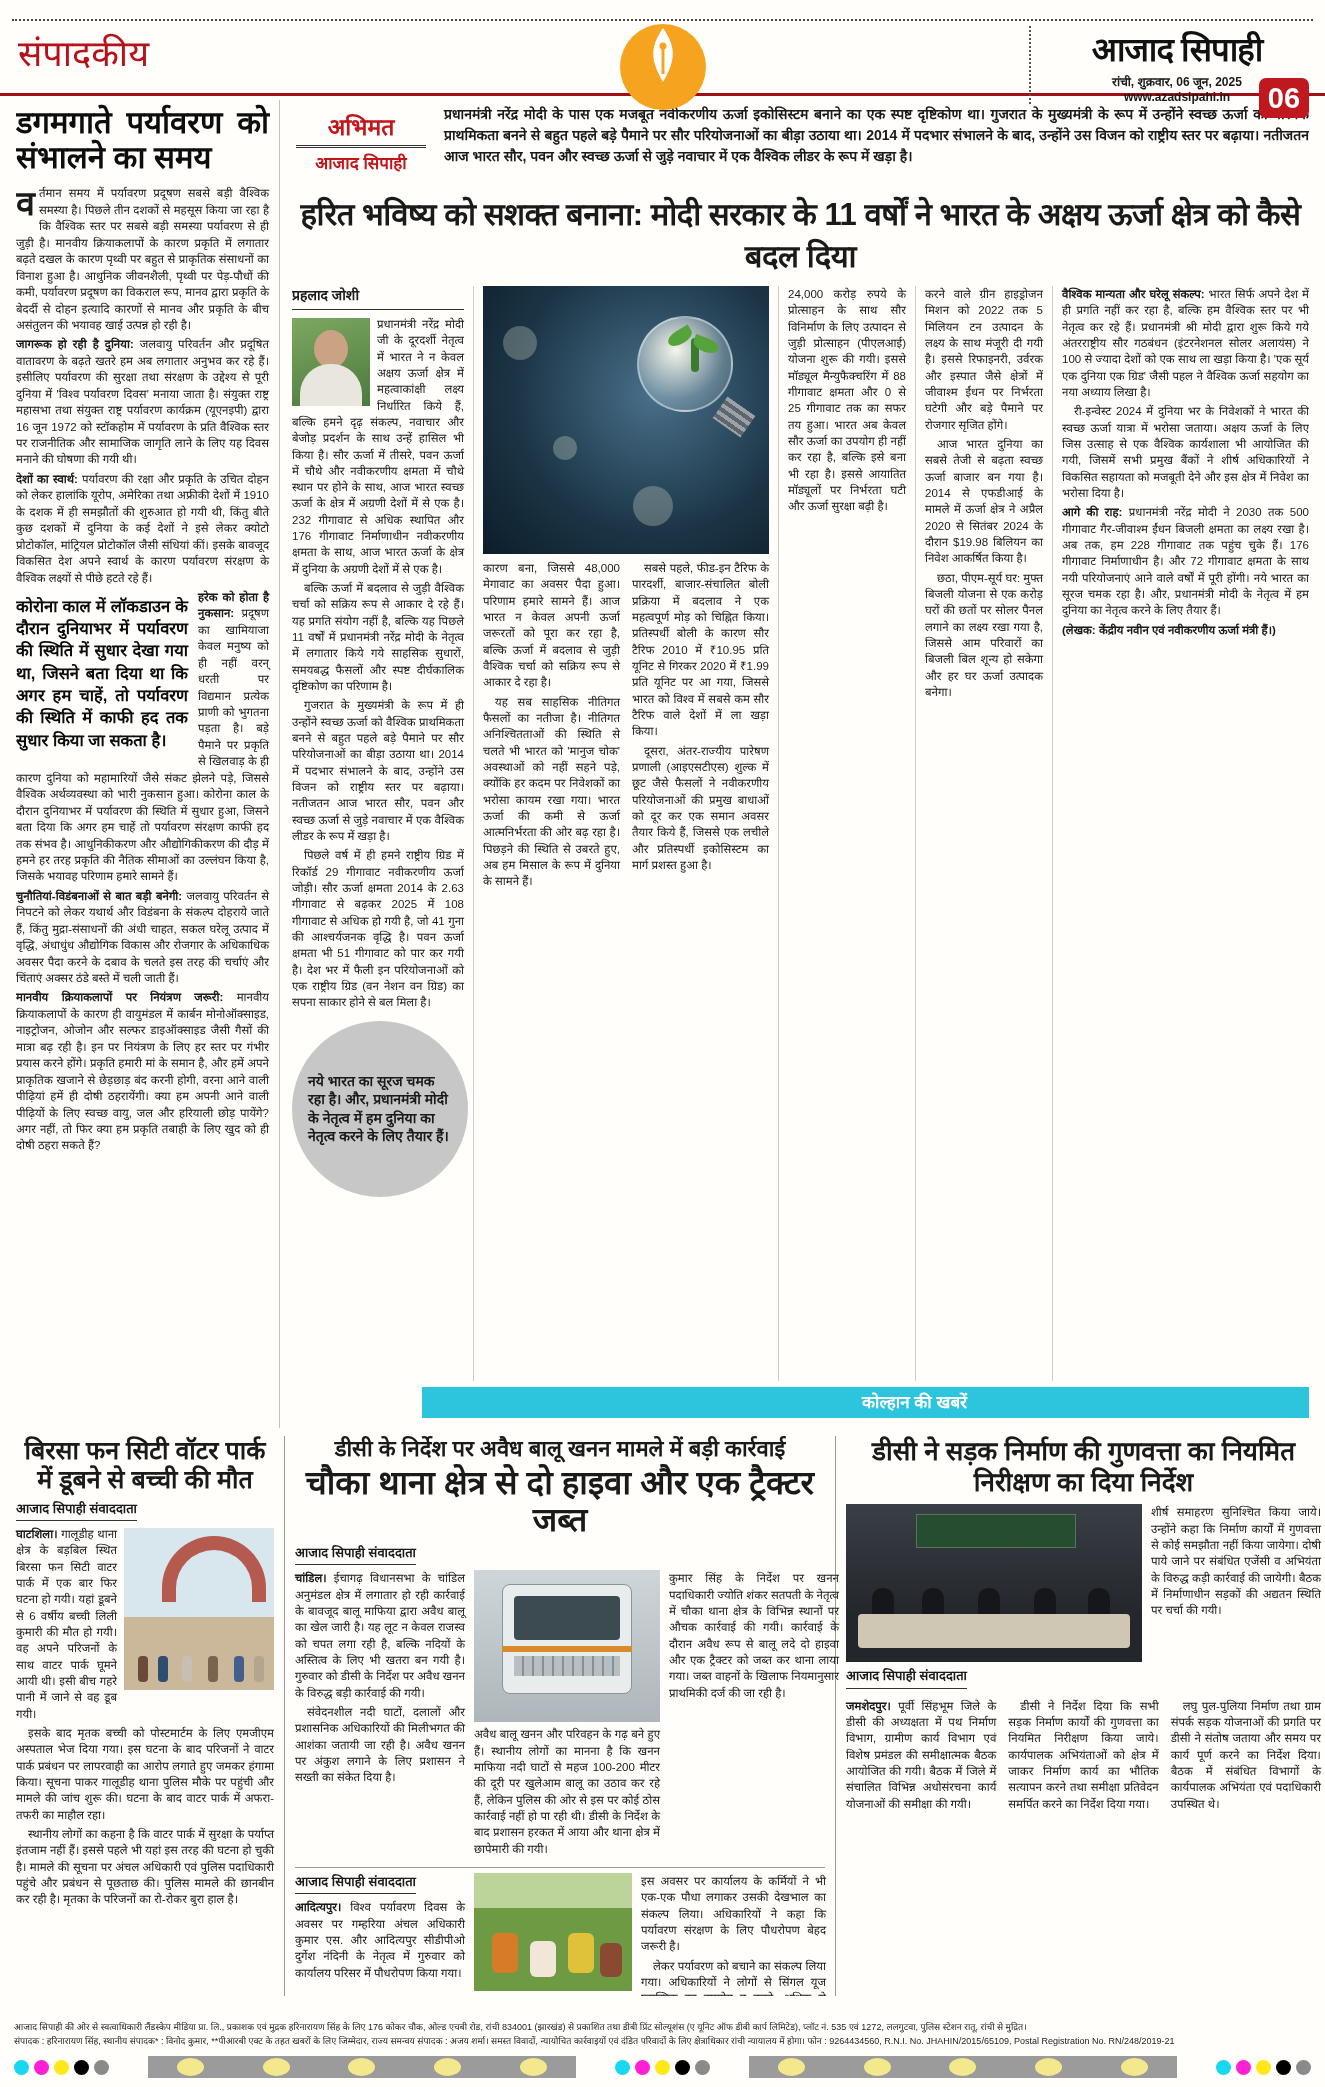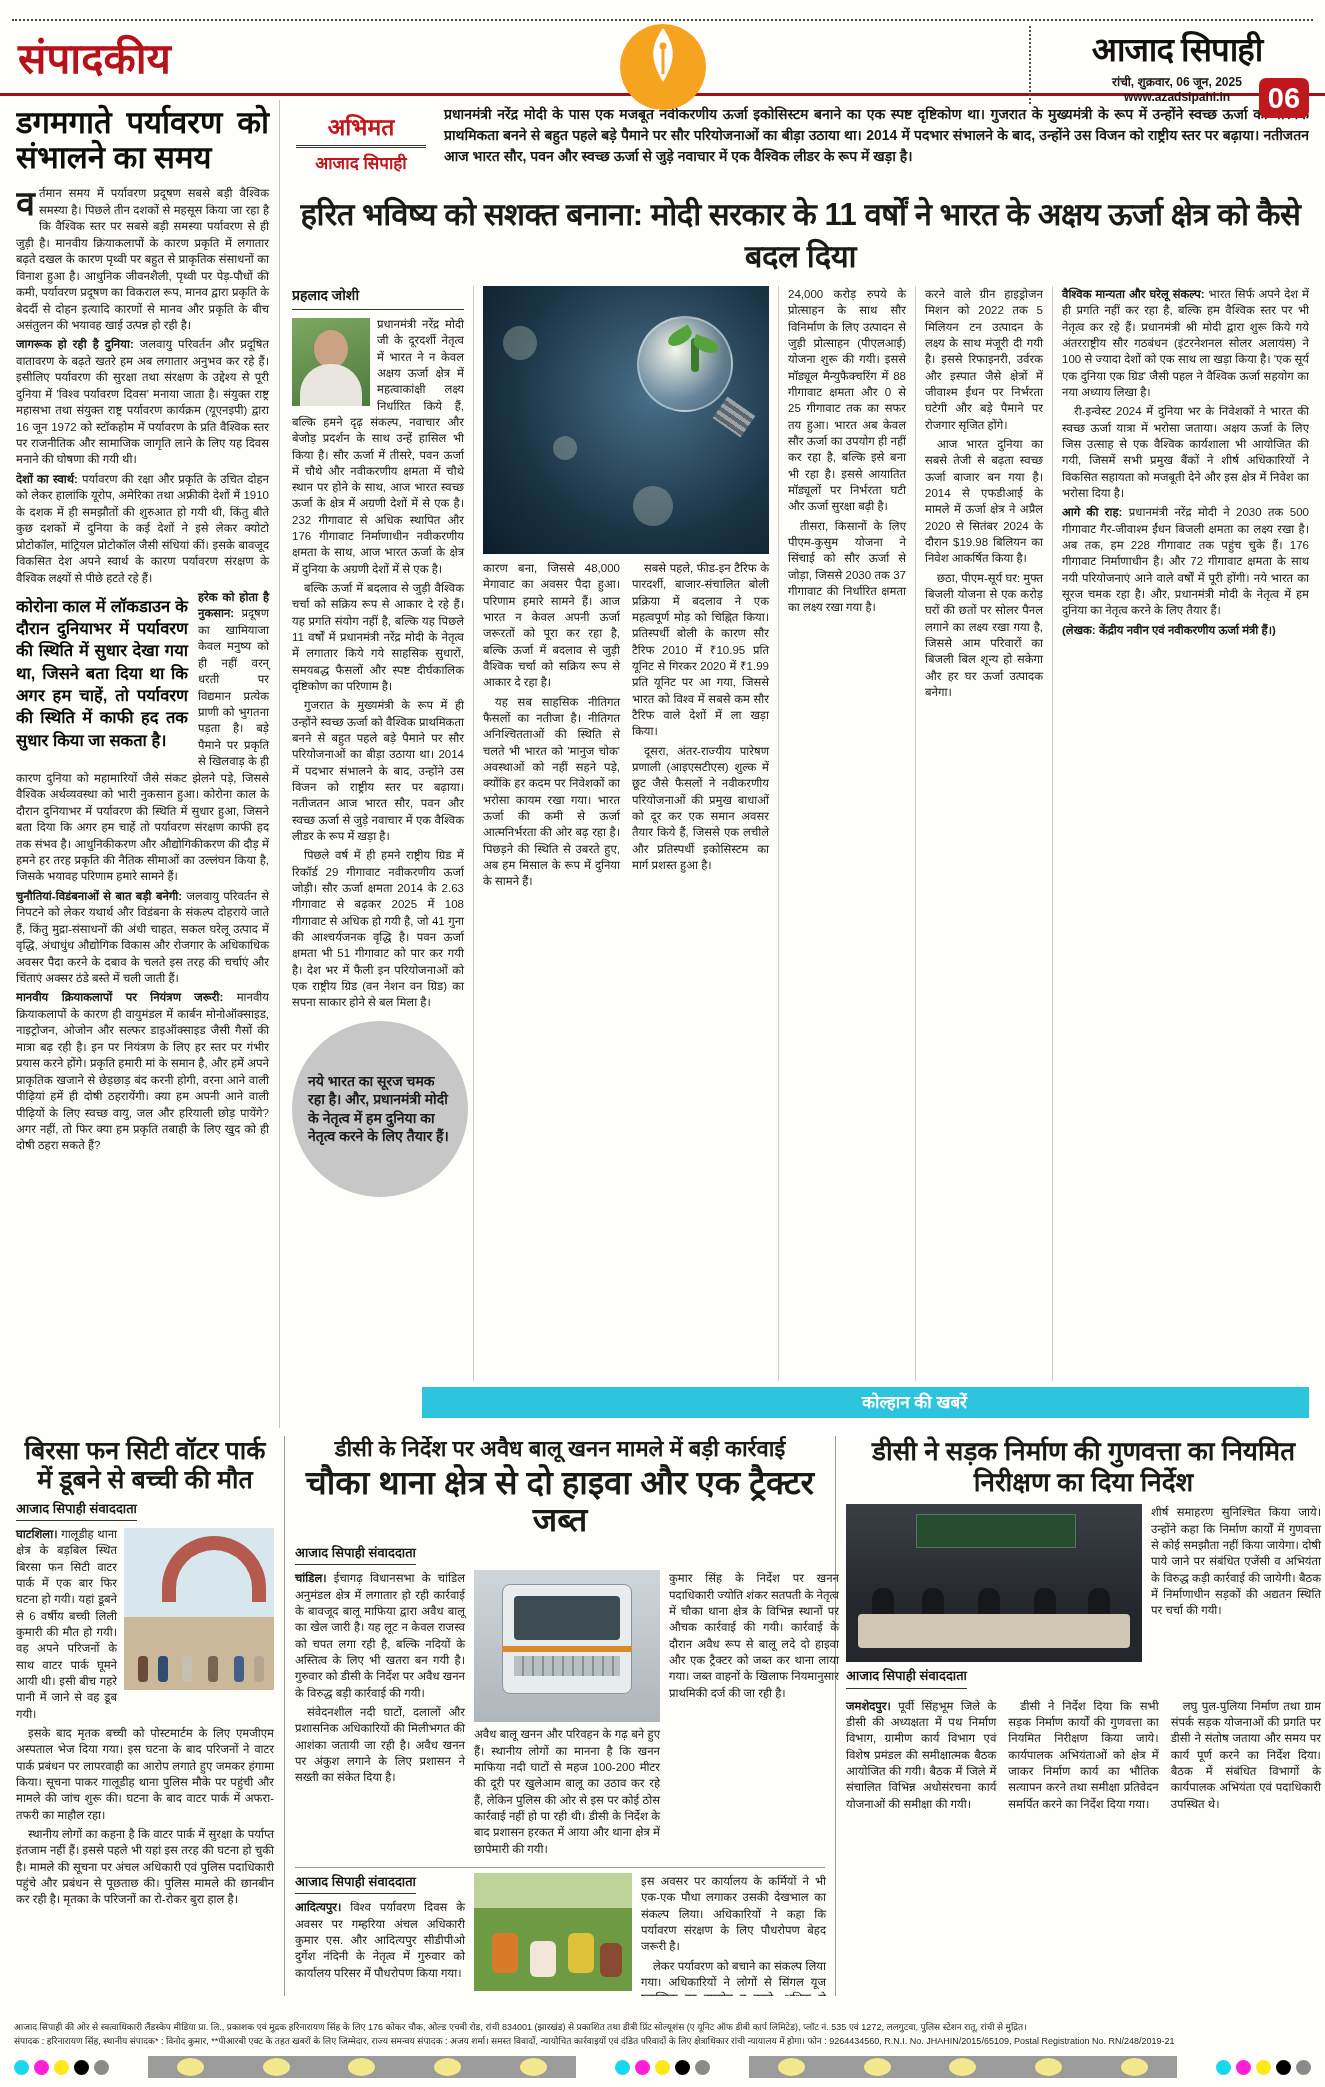--- a/index.html
+++ b/index.html
@@ -3,21 +3,21 @@
 <meta charset="utf-8">
 <style>
   * { box-sizing: border-box; margin:0; padding:0; }
   body { background:#d8d8d8; font-family:"Liberation Sans", sans-serif; }
   .page { width:1325px; height:2087px; margin:0 auto; background:#fffefb; color:#1a1a1a;
           position:relative; overflow:hidden; }
 
   
   .hdr { position:relative; height:93px; padding:0 16px; }
   .hdr-dotline { position:absolute; top:19px; left:12px; right:12px; border-top:2px dotted #444; }
-  .section-title { position:absolute; left:18px; top:28px; font-size:42px; font-weight:bold; color:#b5121b; }
+  .section-title { position:absolute; left:18px; top:28px; font-size:36px; font-weight:normal; color:#b5121b; }
   .pen-emblem { position:absolute; left:50%; top:24px; transform:translateX(-50%);
                 width:86px; height:86px; border-radius:50%; background:#f6a41f;
                 display:flex; align-items:flex-start; justify-content:center; }
   .masthead { position:absolute; right:16px; top:26px; width:280px; text-align:center;
               border-left:2px dotted #555; padding-left:14px; }
   .paper-name { font-size:33px; font-weight:bold; color:#111; letter-spacing:-1px; }
   .dateline { font-size:12px; font-weight:bold; margin-top:2px; }
   .website { font-size:12px; font-weight:bold; }
   .pageno { position:absolute; right:0px; top:52px; width:50px; height:40px; background:#c0181f;
             border-radius:7px; color:#fff; font-size:29px; font-weight:bold; line-height:40px; text-align:center; }
@@ -220,21 +220,20 @@
           <div class="twocol">
             <p class="noindent"><span>कारण बना, जिससे 48,000 मेगावाट का अवसर पैदा हुआ। परिणाम हमारे सामने हैं। आज भारत न केवल अपनी ऊर्जा जरूरतों को पूरा कर रहा है, बल्कि ऊर्जा में बदलाव से जुड़ी वैश्विक चर्चा को सक्रिय रूप से आकार दे रहा है।</span></p>
             <p><span>यह सब साहसिक नीतिगत फैसलों का नतीजा है। नीतिगत अनिश्चितताओं की स्थिति से चलते भी भारत को 'मानुज चोक' अवस्थाओं को नहीं सहने पड़े, क्योंकि हर कदम पर निवेशकों का भरोसा कायम रखा गया। भारत ऊर्जा की कमी से ऊर्जा आत्मनिर्भरता की ओर बढ़ रहा है। पिछड़ने की स्थिति से उबरते हुए, अब हम मिसाल के रूप में दुनिया के सामने हैं।</span></p>
             <p><span>सबसे पहले, फीड-इन टैरिफ के पारदर्शी, बाजार-संचालित बोली प्रक्रिया में बदलाव ने एक महत्वपूर्ण मोड़ को चिह्नित किया। प्रतिस्पर्धी बोली के कारण सौर टैरिफ 2010 में ₹10.95 प्रति यूनिट से गिरकर 2020 में ₹1.99 प्रति यूनिट पर आ गया, जिससे भारत को विश्व में सबसे कम सौर टैरिफ वाले देशों में ला खड़ा किया।</span></p>
             <p><span>दूसरा, अंतर-राज्यीय पारेषण प्रणाली (आइएसटीएस) शुल्क में छूट जैसे फैसलों ने नवीकरणीय परियोजनाओं की प्रमुख बाधाओं को दूर कर एक समान अवसर तैयार किये हैं, जिससे एक लचीले और प्रतिस्पर्धी इकोसिस्टम का मार्ग प्रशस्त हुआ है।</span></p>
           </div>
         </div>
 
         <div class="acol c3">
           <p class="noindent"><span>24,000 करोड़ रुपये के प्रोत्साहन के साथ सौर विनिर्माण के लिए उत्पादन से जुड़ी प्रोत्साहन (पीएलआई) योजना शुरू की गयी। इससे मॉड्यूल मैन्युफैक्चरिंग में 88 गीगावाट क्षमता और 0 से 25 गीगावाट तक का सफर तय हुआ। भारत अब केवल सौर ऊर्जा का उपयोग ही नहीं कर रहा है, बल्कि इसे बना भी रहा है। इससे आयातित मॉड्यूलों पर निर्भरता घटी और ऊर्जा सुरक्षा बढ़ी है।</span></p>
-          <p><span>तीसरा, किसानों के लिए पीएम-कुसुम योजना ने सिंचाई को सौर ऊर्जा से जोड़ा, जिससे 2030 तक 37 गीगावाट की निर्धारित क्षमता का लक्ष्य रखा गया है।</span></p>
         </div>
 
         <div class="acol c4">
           <p class="noindent"><span>करने वाले ग्रीन हाइड्रोजन मिशन को 2022 तक 5 मिलियन टन उत्पादन के लक्ष्य के साथ मंजूरी दी गयी है। इससे रिफाइनरी, उर्वरक और इस्पात जैसे क्षेत्रों में जीवाश्म ईंधन पर निर्भरता घटेगी और बड़े पैमाने पर रोजगार सृजित होंगे।</span></p>
           <p><span>आज भारत दुनिया का सबसे तेजी से बढ़ता स्वच्छ ऊर्जा बाजार बन गया है। 2014 से एफडीआई के मामले में ऊर्जा क्षेत्र ने अप्रैल 2020 से सितंबर 2024 के दौरान $19.98 बिलियन का निवेश आकर्षित किया है।</span></p>
           <p><span>छठा, पीएम-सूर्य घर: मुफ्त बिजली योजना से एक करोड़ घरों की छतों पर सोलर पैनल लगाने का लक्ष्य रखा गया है, जिससे आम परिवारों का बिजली बिल शून्य हो सकेगा और हर घर ऊर्जा उत्पादक बनेगा।</span></p>
         </div>
 
         <div class="acol c5">
           <p class="noindent">

